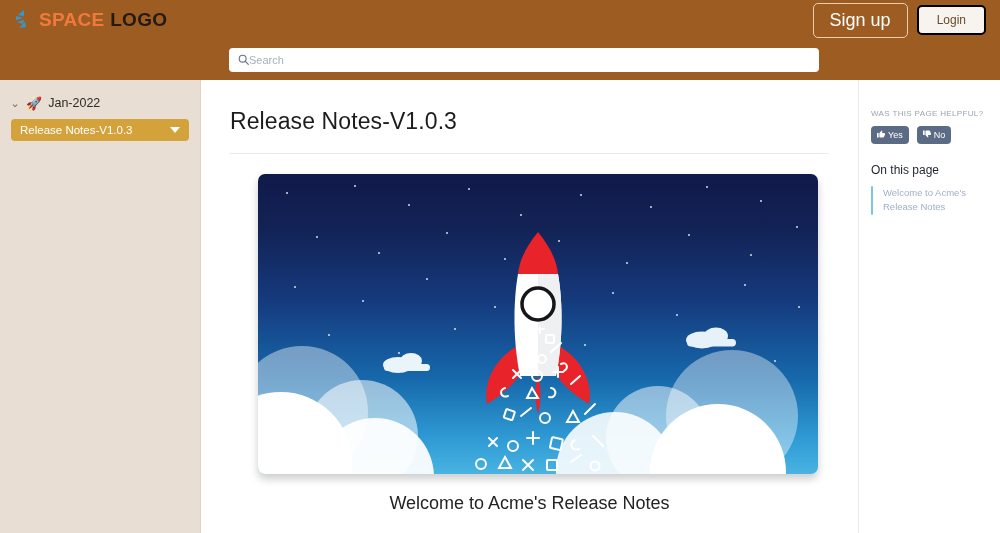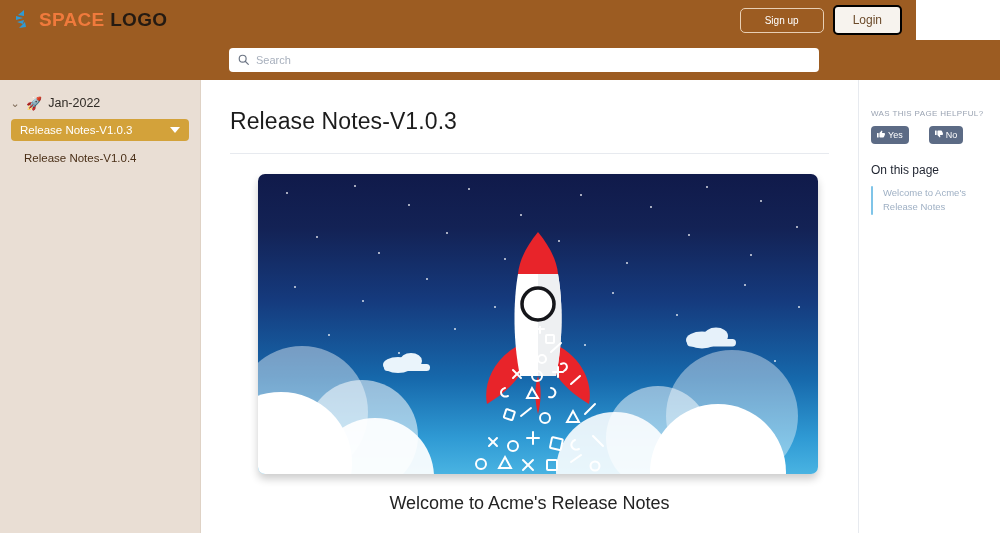--- a/index.html
+++ b/index.html
@@ -6,57 +6,57 @@
   html, body {
     width: 1000px; height: 533px;
     overflow: hidden;
     font-family: "Liberation Sans", sans-serif;
     background: #ffffff;
   }
 
   
   .topbar {
     position: absolute; top: 0; left: 0;
-    width: 916px; height: 40px;
+    width: 1000px; height: 40px;
     background: #9c5c22;
     display: flex; align-items: center;
     justify-content: space-between;
     padding: 0 14px;
   }
   .brand { display: flex; align-items: center; gap: 3px; }
   .brand-mark { width: 22px; height: 24px; position: relative; flex: none; }
   .brand-text { font-size: 19px; font-weight: bold; letter-spacing: .3px; }
   .brand-space { color: #f07a3c; }
   .brand-logo  { color: #241a12; }
 
   .topbar-actions { display: flex; align-items: center; gap: 9px; }
   .btn-signup {
     border: 1px solid #e8cfb4; background: transparent;
-    color: #ffffff; font-size: 10px;
-    padding: 6px 24px; border-radius: 5px; cursor: pointer;
+    color: #ffffff; font-size: 18px;
+    padding: 6px 16px; border-radius: 5px; cursor: pointer;
     font-family: "Liberation Sans", sans-serif;
   }
   .btn-login {
     border: 2px solid #000000; background: #f7f3ee;
     color: #6b4a2a; font-size: 12px;
     padding: 6px 18px; border-radius: 5px; cursor: pointer;
     font-family: "Liberation Sans", sans-serif;
   }
 
   
   .searchbar-strip {
     position: absolute; top: 40px; left: 0;
     width: 1000px; height: 40px;
     background: #9c5c22;
     display: flex; align-items: center; justify-content: center;
   }
   .search-wrap {
     width: 590px; height: 24px; background: #fff;
     border-radius: 4px; display: flex; align-items: center;
-    padding: 0 9px; gap: 7px; margin-left: 48px;
+    padding: 0 9px;  margin-left: 48px;
   }
   .search-input {
     border: none; outline: none; flex: 1;
     font-size: 11px; color: #444;
     font-family: "Liberation Sans", sans-serif;
   }
   .search-input::placeholder { color: #a8b0bd; }
 
   
   .sidebar {
@@ -150,21 +150,21 @@
     position: absolute; top: 80px; left: 858px;
     width: 142px; height: 512px;
     background: #fff;
     border-left: 1px solid #e7eaef;
     padding: 29px 10px 0 12px;
   }
   .helpful-label {
     font-size: 8px; color: #9aa3b2; letter-spacing: .35px;
     text-transform: uppercase;
   }
-  .helpful-btns { display: flex; gap: 20px; margin-top: 8px; }
+  .helpful-btns { display: flex; gap: 8px; margin-top: 8px; }
   .vote-btn {
     background: #5c6b85; color: #fff;
     border: none; border-radius: 4px;
     font-size: 9px; padding: 4px 6px;
     display: flex; align-items: center; gap: 3px;
     cursor: pointer; font-family: "Liberation Sans", sans-serif;
   }
   .onthispage-title {
     margin-top: 19px; font-size: 12px;
     font-weight: normal; color: #1f2430;
@@ -218,21 +218,20 @@
     <span class="rocket-emoji">🚀</span>
     <span class="nav-group-label">Jan-2022</span>
   </div>
 
   <div class="nav-active">
     <span class="nav-active-label">Release Notes-V1.0.3</span>
     <span class="caret-down"></span>
   </div>
 
 
-  <div class="nav-item-l1">Release Notes-V1.0.4</div>
 </nav>
 
 <main class="main">
   <h1 class="page-title">Release Notes-V1.0.3</h1>
   <div class="title-rule"></div>
 
   <div class="hero-wrap">
     <div class="hero">
 
       <div class="stars">

